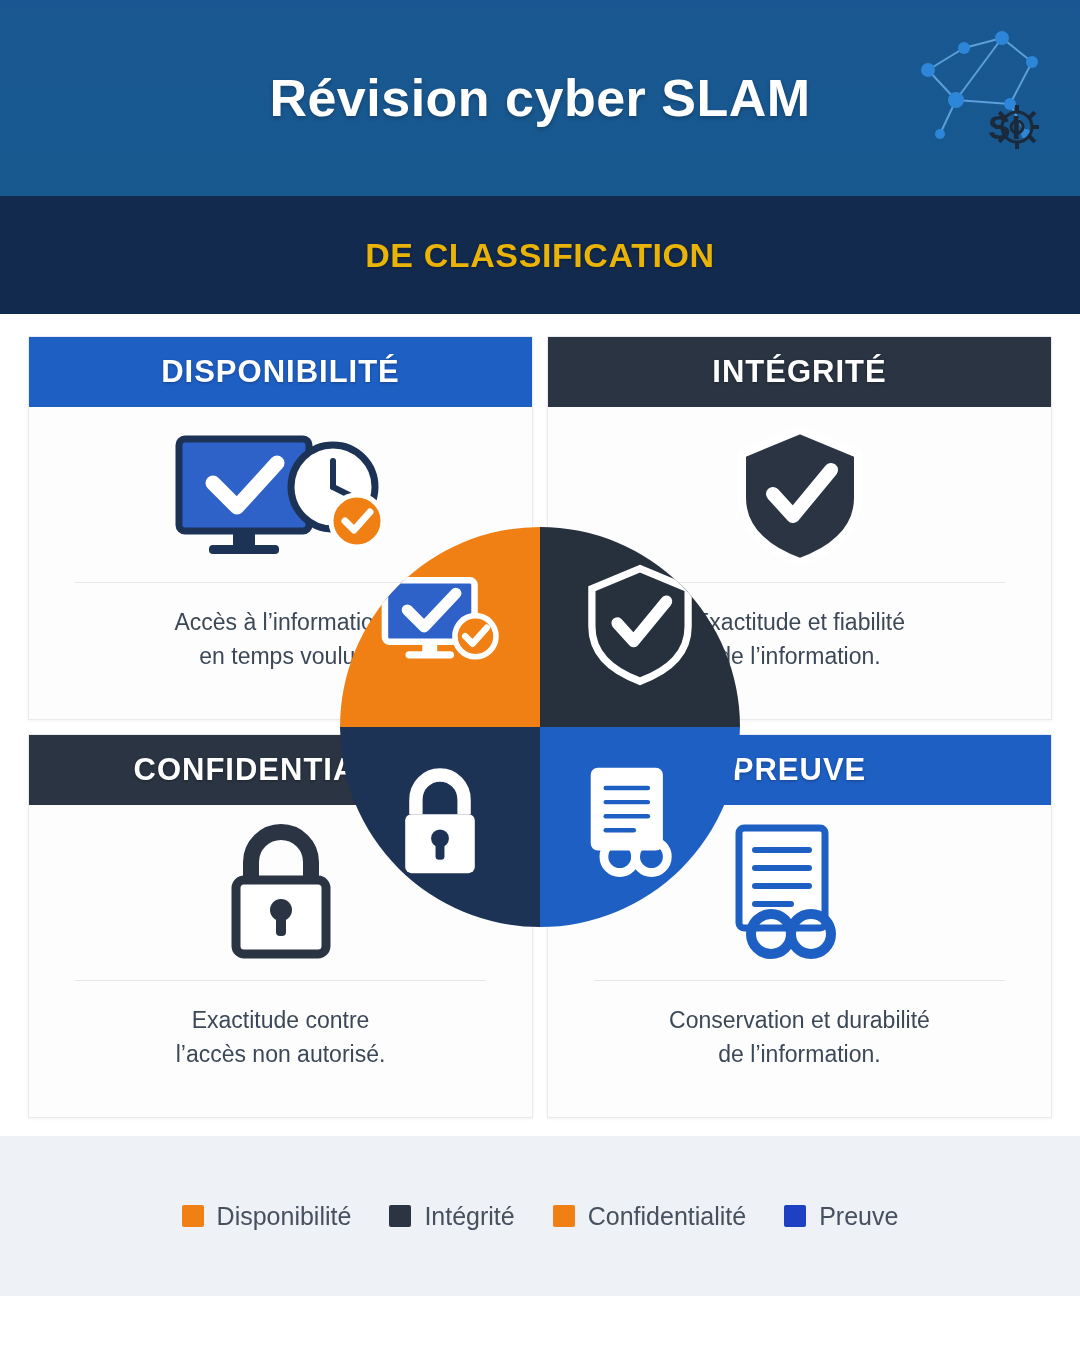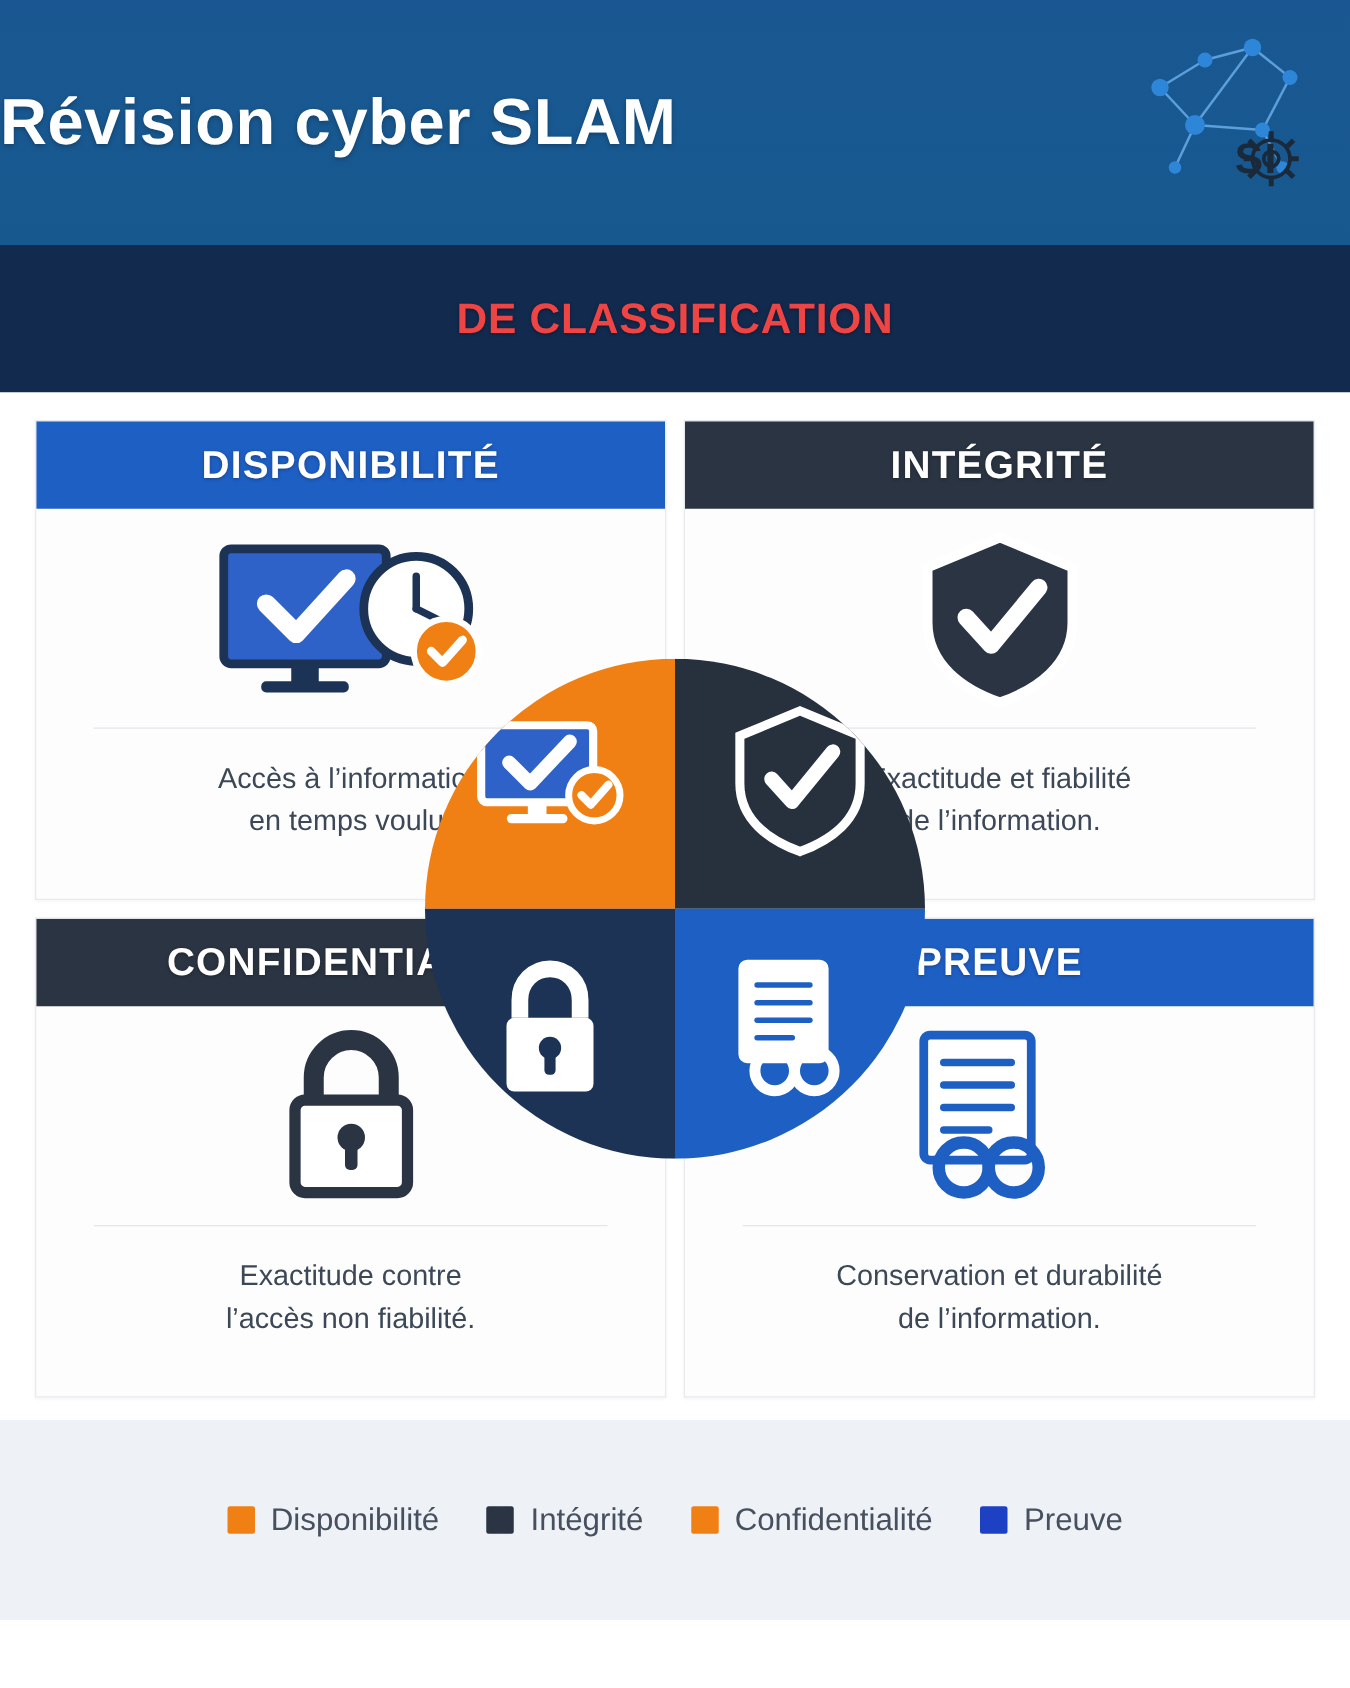--- a/index.html
+++ b/index.html
@@ -15,20 +15,21 @@
     background: #ffffff;
   }
 
   
   .header {
     position: relative;
     height: 196px;
     background: linear-gradient(180deg, #1a5792 0%, #17598f 100%);
     display: flex;
     align-items: center;
+    justify-content: center;
   }
   .header-title {
     color: #ffffff;
     font-size: 52px;
     font-weight: bold;
     letter-spacing: 0.5px;
     text-align: center;
     text-shadow: 0 2px 4px rgba(0,0,0,0.25);
   }
   .logo {
@@ -51,21 +52,21 @@
   
   .subtitle-band {
     height: 118px;
     background: #122a4e;
     display: flex;
     flex-direction: column;
     align-items: center;
     justify-content: center;
   }
   .subtitle-line {
-    color: #ef4444;
+    color: #eab308;
     font-size: 34px;
     font-weight: bold;
     letter-spacing: 0.6px;
     line-height: 44px;
     text-shadow: 0 1px 3px rgba(0,0,0,0.35);
   }
 
   
   .grid-wrap {
     position: relative;
@@ -297,21 +298,21 @@
             <path d="M45 62 V44 C45 27 59 14 75 14 C91 14 105 27 105 44 V62" fill="none" stroke="#2b3442" stroke-width="16"></path>
             <rect x="30" y="62" width="90" height="74" rx="8" fill="#ffffff" stroke="#2b3442" stroke-width="9"></rect>
             <circle cx="75" cy="92" r="11" fill="#2b3442"></circle>
             <rect x="70" y="96" width="10" height="22" rx="4" fill="#2b3442"></rect>
           </svg>
         </div>
         <div class="card-divider"></div>
         <div class="card-body">
           <div class="card-desc">
             <span>Exactitude contre</span><br>
-            <span>l’accès non fiabilité.</span>
+            <span>l’accès non autorisé.</span>
           </div>
         </div>
       </div>
 
       <div class="card">
         <div class="card-head head-blue">
           <span class="card-head-title">PREUVE</span>
         </div>
         <div class="card-icon">
           <svg viewBox="0 0 170 150" width="170" height="150">

